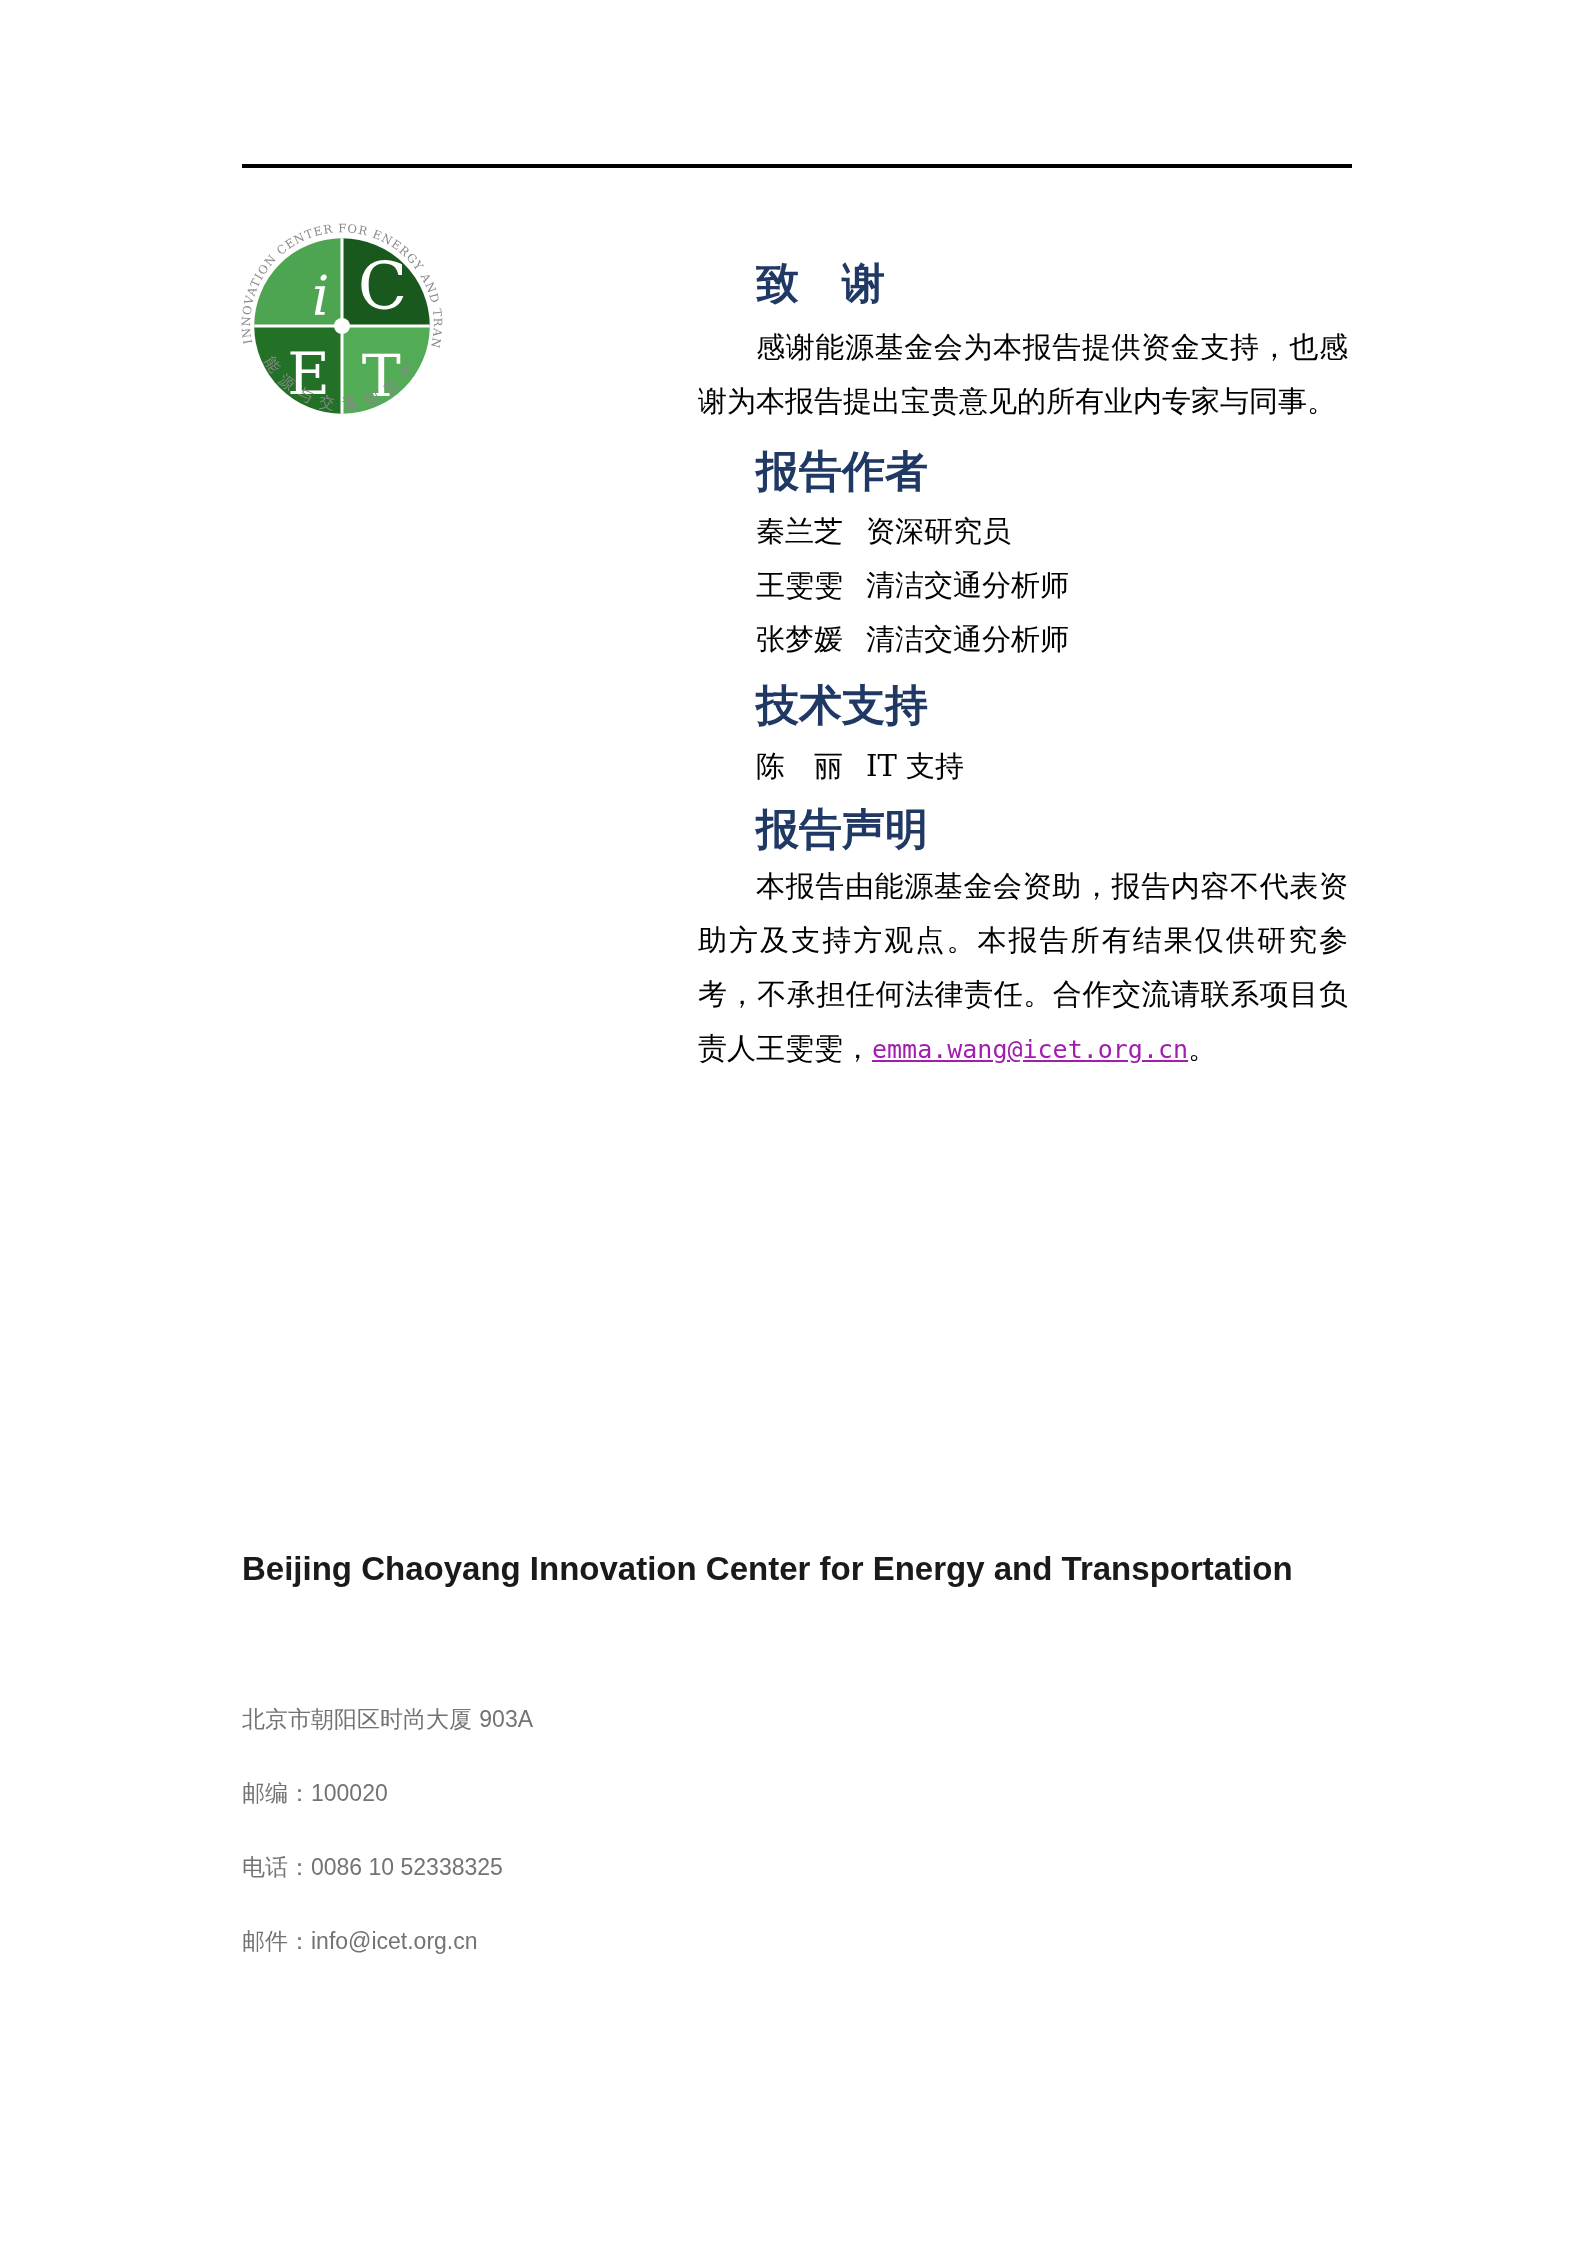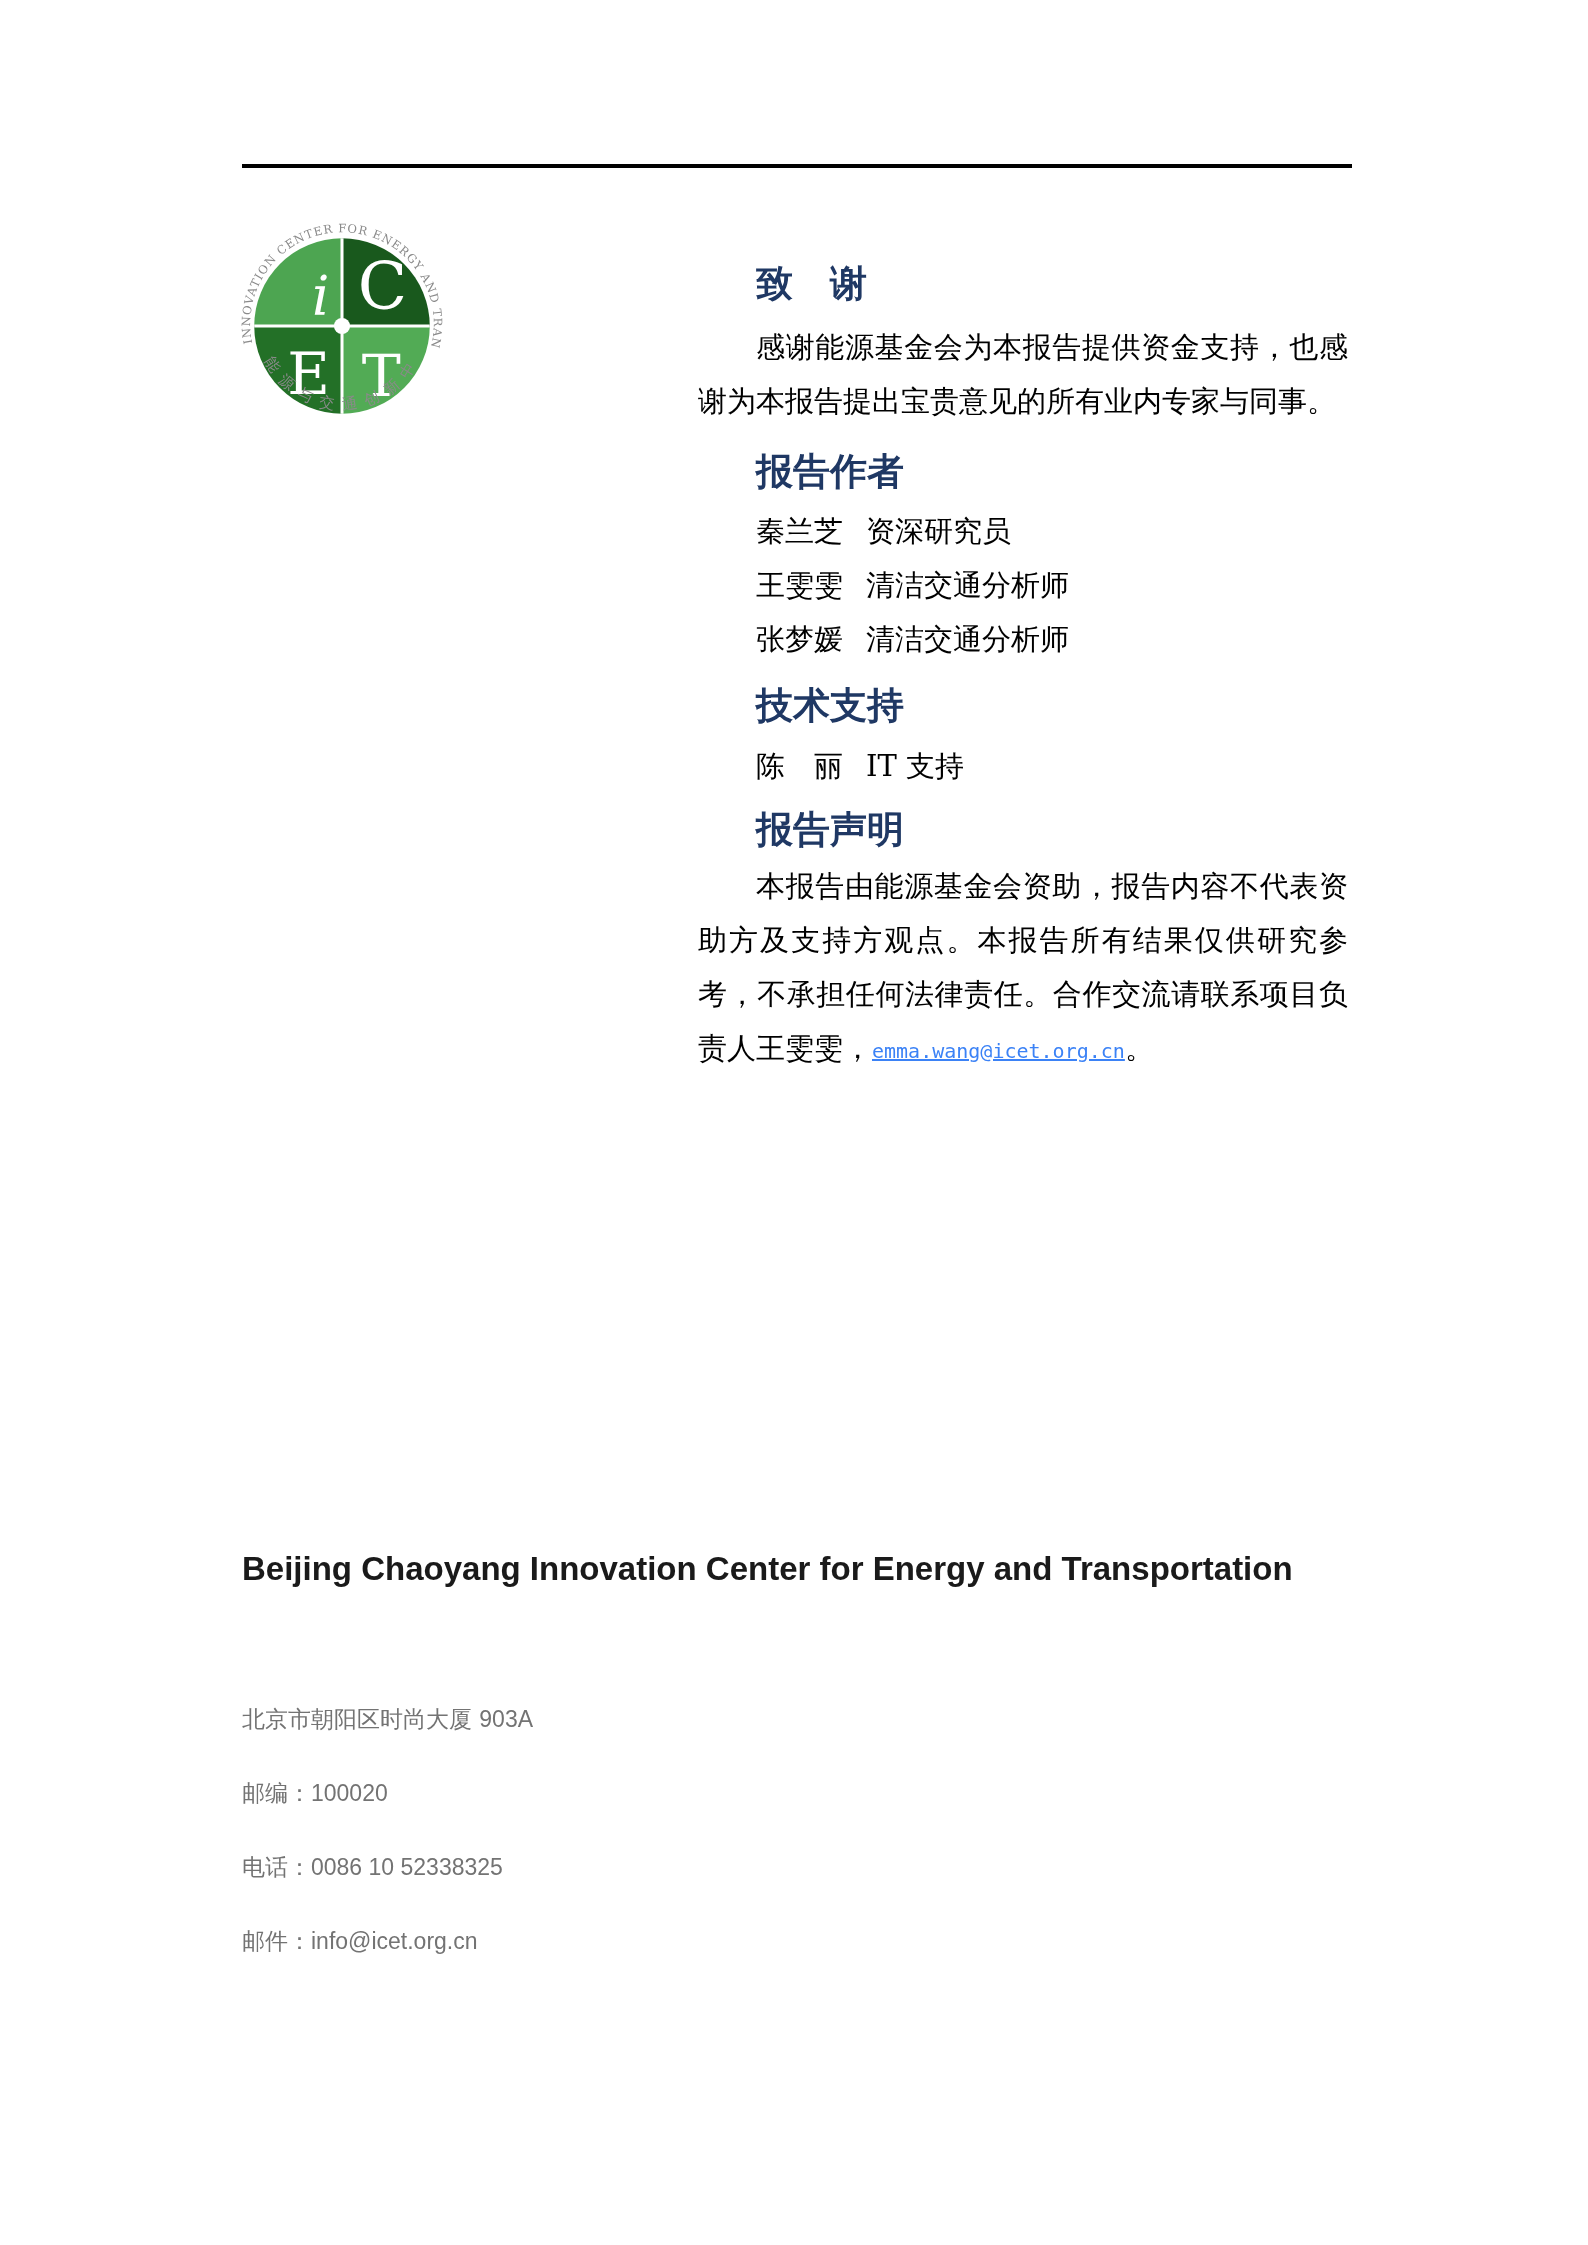--- a/index.html
+++ b/index.html
@@ -10,34 +10,34 @@
     font-family:"DejaVu Serif", serif; color:#000;
   }
   .top-rule { position:absolute; left:242px; top:164px; width:1110px; height:4px; background:#000; }
 
   .logo { position:absolute; left:228px; top:210px; width:228px; height:228px; }
 
   .main-col {
     position:absolute; left:698px; top:256px; width:650px;
     font-size:29px; line-height:54px; color:#000;
   }
-  .sec-heading { font-weight:bold; color:#1F3864; font-size:37px; line-height:54px; margin-left:58px; }
+  .sec-heading { font-weight:bold; color:#1F3864; font-size:43px; line-height:54px; margin-left:58px; }
   .para { text-align:justify; text-indent:58px; }
   .para1 { margin-top:10px; }
   .h-authors { margin-top:16px; }
   .rows-authors { margin-top:6px; }
   .h-tech { margin-top:12px; }
   .rows-tech { margin-top:7px; }
   .h-statement { margin-top:9px; }
   .para2 { margin-top:3px; }
   .person-row { margin-left:58px; }
   .person-name { display:inline-block; width:110px; }
   .email-link {
-    font-family:"DejaVu Sans Mono", monospace; font-size:20px;
-    color:#3b82f6; text-decoration:underline; cursor:pointer;
+    font-family:"DejaVu Sans Mono", monospace; font-size:25px;
+    color:#a21caf; text-decoration:underline; cursor:pointer;
   }
 
   .footer { position:absolute; left:242px; top:1538px; width:1230px; }
   .org-zh { padding-left:8px; font-size:31px; font-weight:bold; color:#1F3864; line-height:46px; }
   .org-zh i { font-family:"DejaVu Serif", serif; }
   .org-en {
     margin-top:6px; font-family:"Liberation Sans", sans-serif;
     font-size:33px; font-weight:bold; color:#1a1a1a; line-height:50px; letter-spacing:0px;
   }
   .contacts { margin-top:88px; font-size:23px; line-height:74px; color:#737373; }

